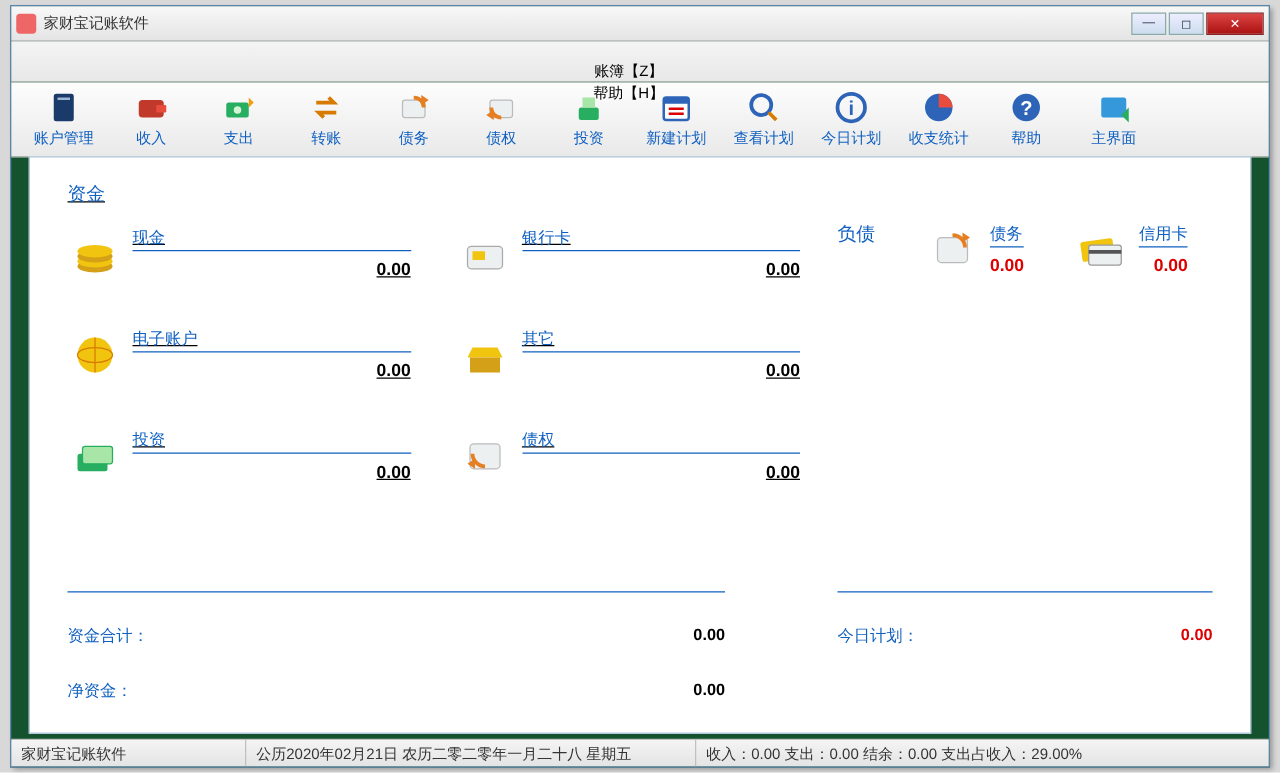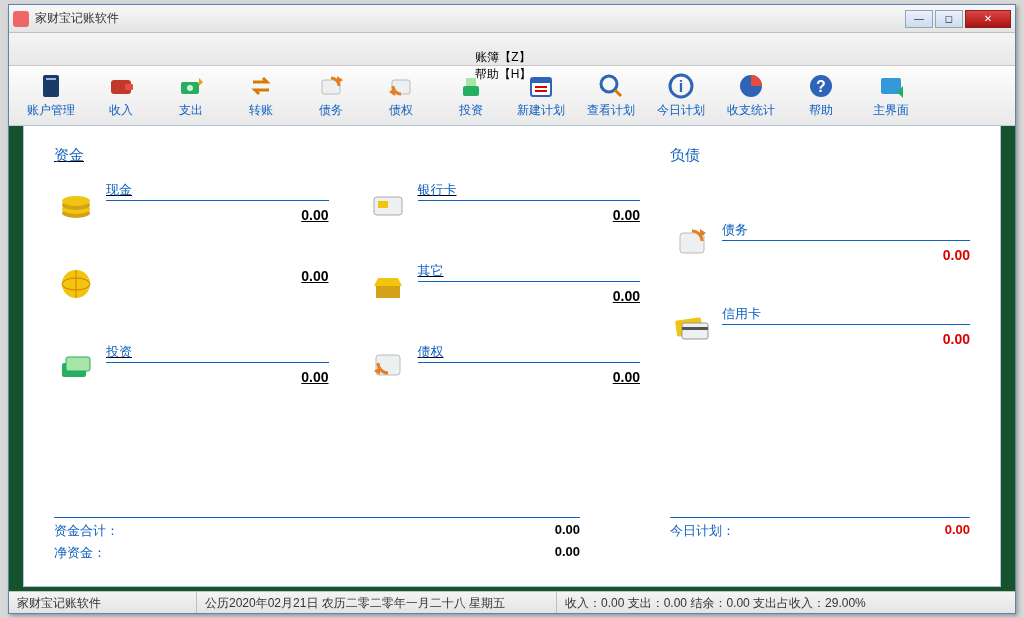--- a/index.html
+++ b/index.html
@@ -15,33 +15,33 @@
 .menubar .menu-item { margin-right: 18px; cursor: pointer; }
 .toolbar { height: 60px; background: linear-gradient(#fdfdfd,#e9e9e9); display: flex; align-items: center; padding: 4px 10px; border-bottom: 1px solid #c8c8c8; }
 .tb-btn { width: 64px; height: 52px; display: flex; flex-direction: column; align-items: center; justify-content: center; cursor: pointer; margin-right: 6px; border-radius: 4px; }
 .tb-icon { width: 28px; height: 28px; margin-bottom: 2px; display: flex; align-items: center; justify-content: center; }
 .tb-label { font-size: 12px; color: #1060c0; white-space: nowrap; }
 .content { position: absolute; left: 14px; top: 120px; right: 14px; bottom: 26px; background: #fff; border: 1px solid #b0c4de; padding: 20px 30px; }
 .section-title { font-size: 15px; color: #1060c0; margin-bottom: 16px; }
 .assets-area { display: flex; }
 .assets-col { flex: 1; text-decoration: underline; }
 .assets-left { display: grid; grid-template-columns: 1fr 1fr; column-gap: 60px; row-gap: 56px; gap: 37px; }
-.liab-col { width: 300px; margin-left: 30px; display: flex; flex-direction: column; gap: 40px; }
+.liab-col { width: 300px; margin-left: 30px; display: flex; flex-direction: row; gap: 40px; margin-top: 32px; }
 .acct { display: flex; align-items: flex-start; }
 .acct-icon { width: 44px; height: 44px; margin-right: 8px; display:flex;align-items:center;justify-content:center; }
 .acct-body { flex: 1; }
 .acct-label { font-size: 13px; color: #1060c0; border-bottom: 1px solid #1060c0; padding-bottom: 1px; }
 .acct-value { text-align: right; font-size: 14px; font-weight: bold; color: #000; margin-top: 6px; }
 .acct-value.red { color: #d00; }
 .liab-col .section-title { margin-bottom: 16px; }
 .totals { position: absolute; left: 30px; right: 30px; bottom: 24px; }
 .totals-rule { display:flex; }
 .totals-rule .seg { flex:1; border-top:1px solid #1060c0; }
 .totals-rule .gap { width: 90px; }
-.totals-row { display: flex; margin-top: 4px; font-size: 13px; }
+.totals-row { display: flex; margin-top: 26px; font-size: 13px; }
 .totals-row .lbl { color: #1060c0; width: 80px; }
 .totals-row .val { flex: 1; text-align: right; font-weight: bold; }
 .totals-row .val.red { color: #d00; }
 .totals-row .spacer { width: 90px; }
 .totals-row .lbl2 { color: #1060c0; width: 80px; }
 .statusbar { position: absolute; left: 0; right: 0; bottom: 0; height: 22px; background: linear-gradient(#f4f4f4,#e4e4e4); border-top: 1px solid #c0c0c0; display: flex; font-size: 12px; color: #333; }
 .statusbar .cell { border-right: 1px solid #c0c0c0; padding: 3px 8px; }
 .statusbar .cell:first-child { width: 188px; }
 .statusbar .cell:nth-child(2) { width: 360px; }
 .statusbar .cell:last-child { flex: 1; border-right: none; }
@@ -225,20 +225,21 @@
           </div>
           <div class="acct">
             <div class="acct-icon">
                 <svg width="40" height="40">
                   <circle cx="20" cy="20" r="14" fill="#f1c40f"></circle>
                   <ellipse cx="20" cy="20" rx="14" ry="6" fill="none" stroke="#d97a00"></ellipse>
                   <line x1="20" y1="6" x2="20" y2="34" stroke="#d97a00"></line>
                 </svg>
               </div>
             <div class="acct-body">
+                <div class="acct-label">电子账户</div>
                 <div class="acct-value">0.00</div>
               </div>
           </div>
           <div class="acct">
             <div class="acct-icon">
                 <svg width="40" height="40">
                   <polygon points="10,14 30,14 34,22 6,22" fill="#f1c40f"></polygon>
                   <rect x="8" y="22" width="24" height="12" fill="#d4a017"></rect>
                 </svg>
               </div>

